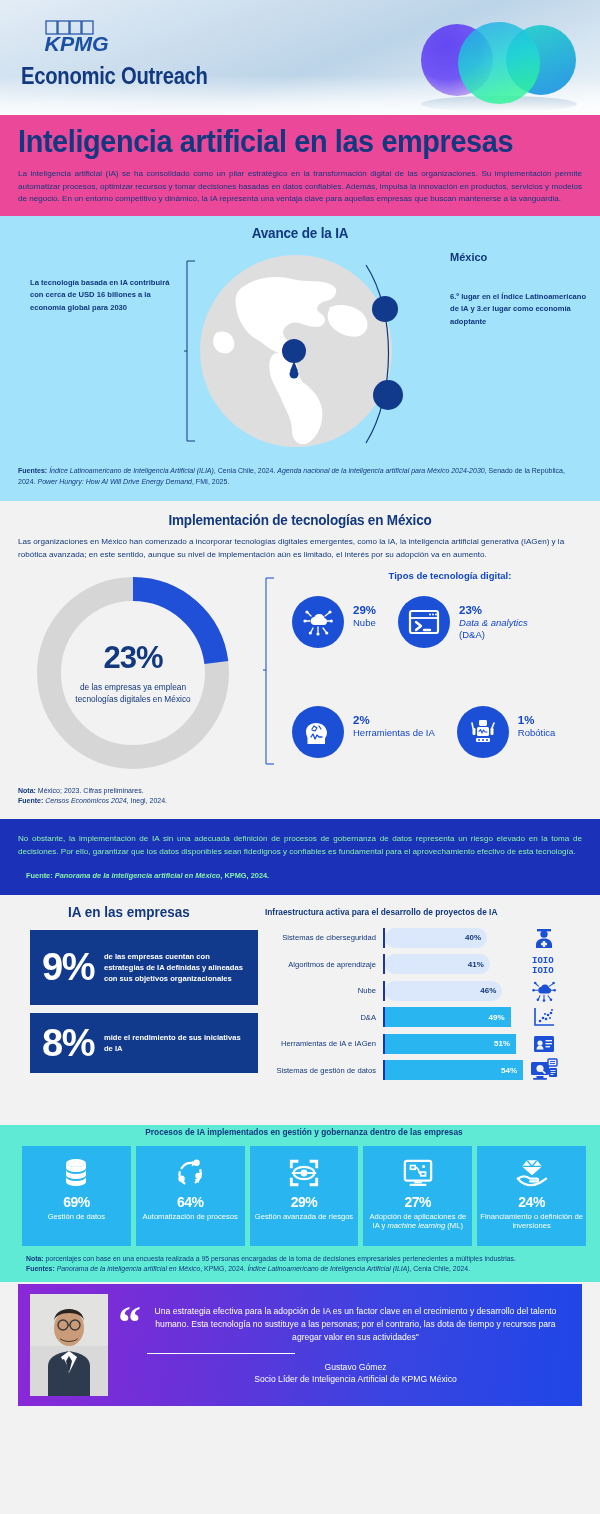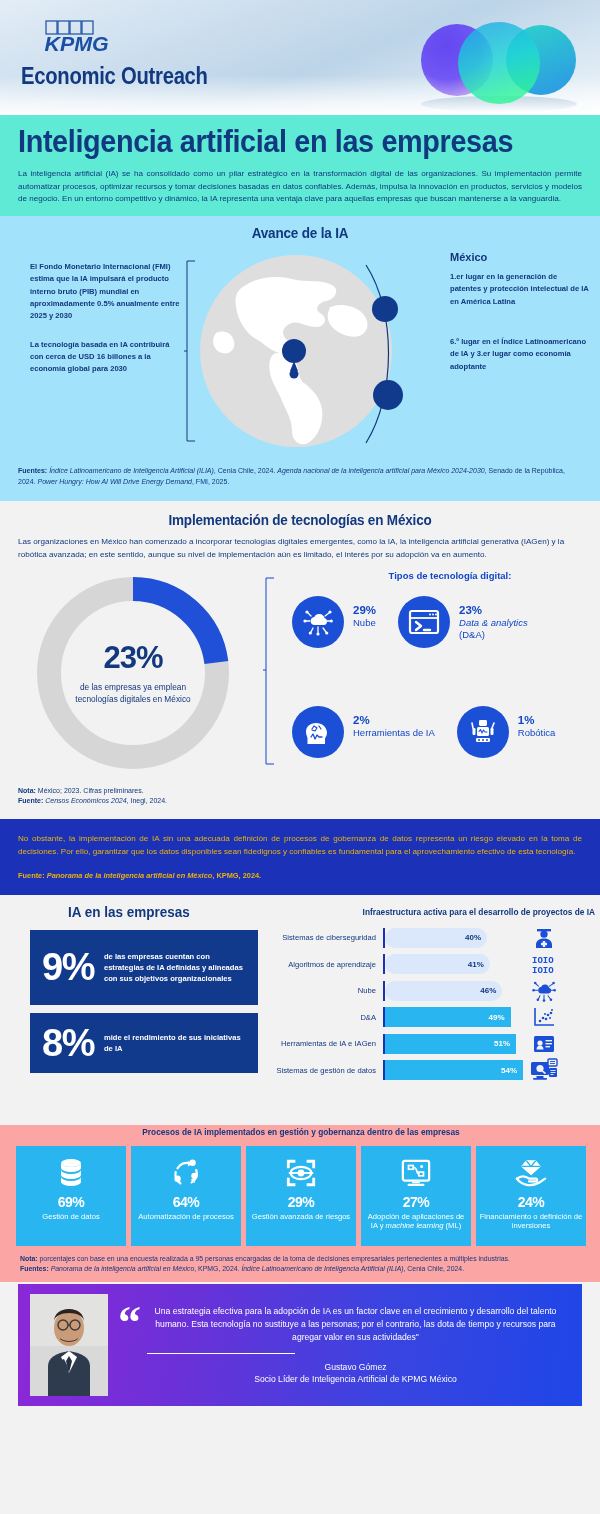--- a/index.html
+++ b/index.html
@@ -26,21 +26,21 @@
   .kpmg-logo svg { display:block; }
   .outreach {
     position:absolute; left:21px; top:63px;
     font-size:23px; font-weight:bold; letter-spacing:-.3px;
     color:#12387f; transform:scaleX(.88); transform-origin:left center;
     white-space:nowrap;
   }
   .circles { position:absolute; right:6px; top:8px; width:190px; height:105px; }
 
   
-  .title-block { background:#5eead4; padding:10px 18px 10px 18px; }
+  .title-block { background:#ec4899; padding:10px 18px 10px 18px; }
   h1.main-title {
     font-size:31px; font-weight:bold; color:#12387f;
     letter-spacing:-0.4px; transform:scaleX(.93); transform-origin:left center;
     white-space:nowrap; line-height:1.12;
   }
   p.intro {
     margin-top:8px; font-size:8.1px; line-height:1.58; color:#12387f;
     text-align:justify; font-weight:normal;
   }
 
@@ -48,21 +48,21 @@
   .sec-avance { background:#a3e2fb; padding:8px 0 8px 0; position:relative; }
   .sec-title {
     text-align:center; font-size:15px; font-weight:bold; color:#12387f;
     transform:scaleX(.9); letter-spacing:-.2px;
   }
   .globe-row { position:relative; height:215px; margin-top:6px; }
   .g-left { position:absolute; left:30px; top:14px; width:150px; font-size:7.6px;
             font-weight:bold; line-height:1.62; color:#12387f; }
   .g-left .blk2 { margin-top:16px; }
   .g-right { position:absolute; left:450px; top:4px; width:140px; color:#12387f; }
-  .g-right .mx-title { font-size:11px; font-weight:bold; margin-bottom:8px; }
+  .g-right .mx-title { font-size:11px; font-weight:bold; margin-bottom:14px; }
   .g-right .mx-item { font-size:7.6px; font-weight:bold; line-height:1.62; }
   .g-right .mx-item.second { margin-top:28px; }
   .globe-svg { position:absolute; left:180px; top:0; }
   .bracket-left { position:absolute; left:183px; top:12px; }
   .fuentes {
     font-size:7px; line-height:1.5; color:#12387f; padding:4px 18px 6px 18px; font-weight:bold;
   }
   .fuentes i { font-style:italic; }
   .fuentes .reg { font-weight:normal; }
 
@@ -87,49 +87,49 @@
   .tech-txt { padding-top:8px; }
   .tech-pct { font-size:11.5px; font-weight:bold; color:#1246c8; }
   .tech-lbl { font-size:9.5px; color:#1246c8; line-height:1.3; margin-top:1px; }
   .tech-lbl em { font-style:italic; }
   .bracket-impl { position:absolute; left:262px; top:10px; }
   .nota-impl { font-size:7px; line-height:1.55; color:#12387f; padding:2px 18px 8px 18px; font-weight:bold; }
   .nota-impl .reg { font-weight:normal; }
   .nota-impl i { font-style:italic; }
 
   
-  .sec-band { background:#1a31b8; color:#eab308; padding:13px 18px 15px 18px; }
+  .sec-band { background:#1a31b8; color:#86efac; padding:13px 18px 15px 18px; }
   .sec-band p { font-size:8.1px; line-height:1.62; text-align:justify; }
-  .sec-band .src { margin-top:12px; font-size:7.4px; font-weight:bold; }
+  .sec-band .src { margin-top:12px; font-size:7.4px; font-weight:bold;margin-left:8px; }
   .sec-band .src i { font-style:italic; font-weight:bold; }
 
   
   .sec-emp { background:#f2f2f2; padding:10px 0 0 0; position:relative; height:230px; }
   .emp-title { position:absolute; left:68px; top:8px; font-size:15px; font-weight:bold;
                color:#12387f; transform:scaleX(.9); transform-origin:left center; }
   .stat-card { position:absolute; background:#123a8c; color:#fff; display:flex;
                align-items:center; padding:0 12px; }
   .stat-card .num { font-size:38px; font-weight:bold; letter-spacing:-1.5px; line-height:1; }
   .stat-card .txt { font-size:7.6px; line-height:1.45; margin-left:10px; font-weight:bold; }
   #stat1 { left:30px; top:35px; width:228px; height:75px; }
   #stat2 { left:30px; top:118px; width:228px; height:60px; }
   .bar-title { position:absolute; left:265px; top:12px; width:330px; font-size:8.3px;
-               font-weight:bold; color:#12387f;text-align:right; }
+               font-weight:bold; color:#12387f; }
   .bars { position:absolute; left:265px; top:33px; width:330px; }
   .bar-line { display:flex; align-items:center; height:20px; margin-bottom:6.5px; }
   .bar-lbl { width:118px; text-align:right; font-size:7.6px; color:#12387f; padding-right:7px; }
   .bar-track { width:140px; height:20px; position:relative; border-left:2px solid #1a31b8; }
   .bar-fill { height:20px; display:flex; align-items:center; justify-content:flex-end;
               padding-right:6px; font-size:8px; font-weight:bold; }
   .bar-fill.pale { background:#dbe8fb; color:#12387f;border-radius:10px; }
   .bar-fill.cyan { background:#29b6f0; color:#ffffff; }
   .bar-ico { width:42px; display:flex; justify-content:center; align-items:flex-end; }
 
   
-  .sec-proc { background:#fca5a5; padding:2px 0 0 2px; }
+  .sec-proc { background:#5eead4; padding:2px 0 0 8px; }
   .proc-title { text-align:center; font-size:8.3px; font-weight:bold; color:#12387f; margin-bottom:9px; }
   .proc-cards { display:flex; gap:5px; padding:0 14px; }
   .proc-card { flex:1; background:#29b6f0; color:#fff; height:100px;
                display:flex; flex-direction:column; align-items:center; padding-top:9px; }
   .proc-ico { height:36px; display:flex; align-items:center; justify-content:center; }
   .proc-pct { font-size:14px; font-weight:bold; margin-top:3px; letter-spacing:-.5px; }
   .proc-lbl { font-size:7.6px; line-height:1.3; text-align:center; margin-top:2px; padding:0 3px; }
   .proc-lbl em { font-style:italic; }
   .nota-proc { font-size:6.9px; line-height:1.5; color:#12387f; padding:8px 18px 8px 18px; font-weight:bold; }
   .nota-proc .reg { font-weight:normal; }
@@ -210,21 +210,20 @@
 
     <div class="globe-row">
 
       <div class="bracket-left">
         <svg width="14" height="185" viewBox="0 0 14 185">
           <path d="M12 2 H4 V92 H1 M4 92 V182 H12" fill="none" stroke="#12387f" stroke-width="1"></path>
         </svg>
       </div>
 
       <div class="g-left">
-        <div>El Fondo Monetario Internacional (FMI) estima que la IA impulsará el producto interno bruto (PIB) mundial en aproximadamente 0.5% anualmente entre 2025 y 2030</div>
         <div class="blk2">La tecnología basada en IA contribuirá con cerca de USD 16 billones a la economía global para 2030</div>
       </div>
 
       <div class="globe-svg">
         <svg width="240" height="215" viewBox="0 0 240 215">
           <circle cx="116" cy="104" r="96" fill="#dedede"></circle>
 
           <path fill="#ffffff" d="M66 38 C78 30 96 28 112 32 C128 36 140 32 152 38
             C160 42 156 52 146 54 C138 56 134 62 140 66 C148 70 146 80 136 80
             C126 80 120 74 112 76 C104 78 100 86 106 92 C112 98 110 108 100 106
@@ -244,21 +243,20 @@
           </g>
 
           <path d="M186 18 C216 64 216 148 186 196" fill="none" stroke="#12387f" stroke-width="1.2"></path>
           <circle cx="205" cy="62" r="13" fill="#123a8c"></circle>
           <circle cx="208" cy="148" r="15" fill="#123a8c"></circle>
         </svg>
       </div>
 
       <div class="g-right">
         <div class="mx-title">México</div>
-        <div class="mx-item">1.er lugar en la generación de patentes y protección intelectual de IA en América Latina</div>
         <div class="mx-item second">6.º lugar en el Índice Latinoamericano de IA y 3.er lugar como economía adoptante</div>
       </div>
     </div>
 
     <div class="fuentes">
       <span>Fuentes:</span>
       <i class="reg">Índice Latinoamericano de Inteligencia Artificial (ILIA)</i><span class="reg">, Cenia Chile, 2024. </span><i class="reg">Agenda nacional de la inteligencia artificial para México 2024-2030</i><span class="reg">, Senado de la República, 2024. </span><i class="reg">Power Hungry: How AI Will Drive Energy Demand</i><span class="reg">, FMI, 2025.</span>
     </div>
   </div>
 

